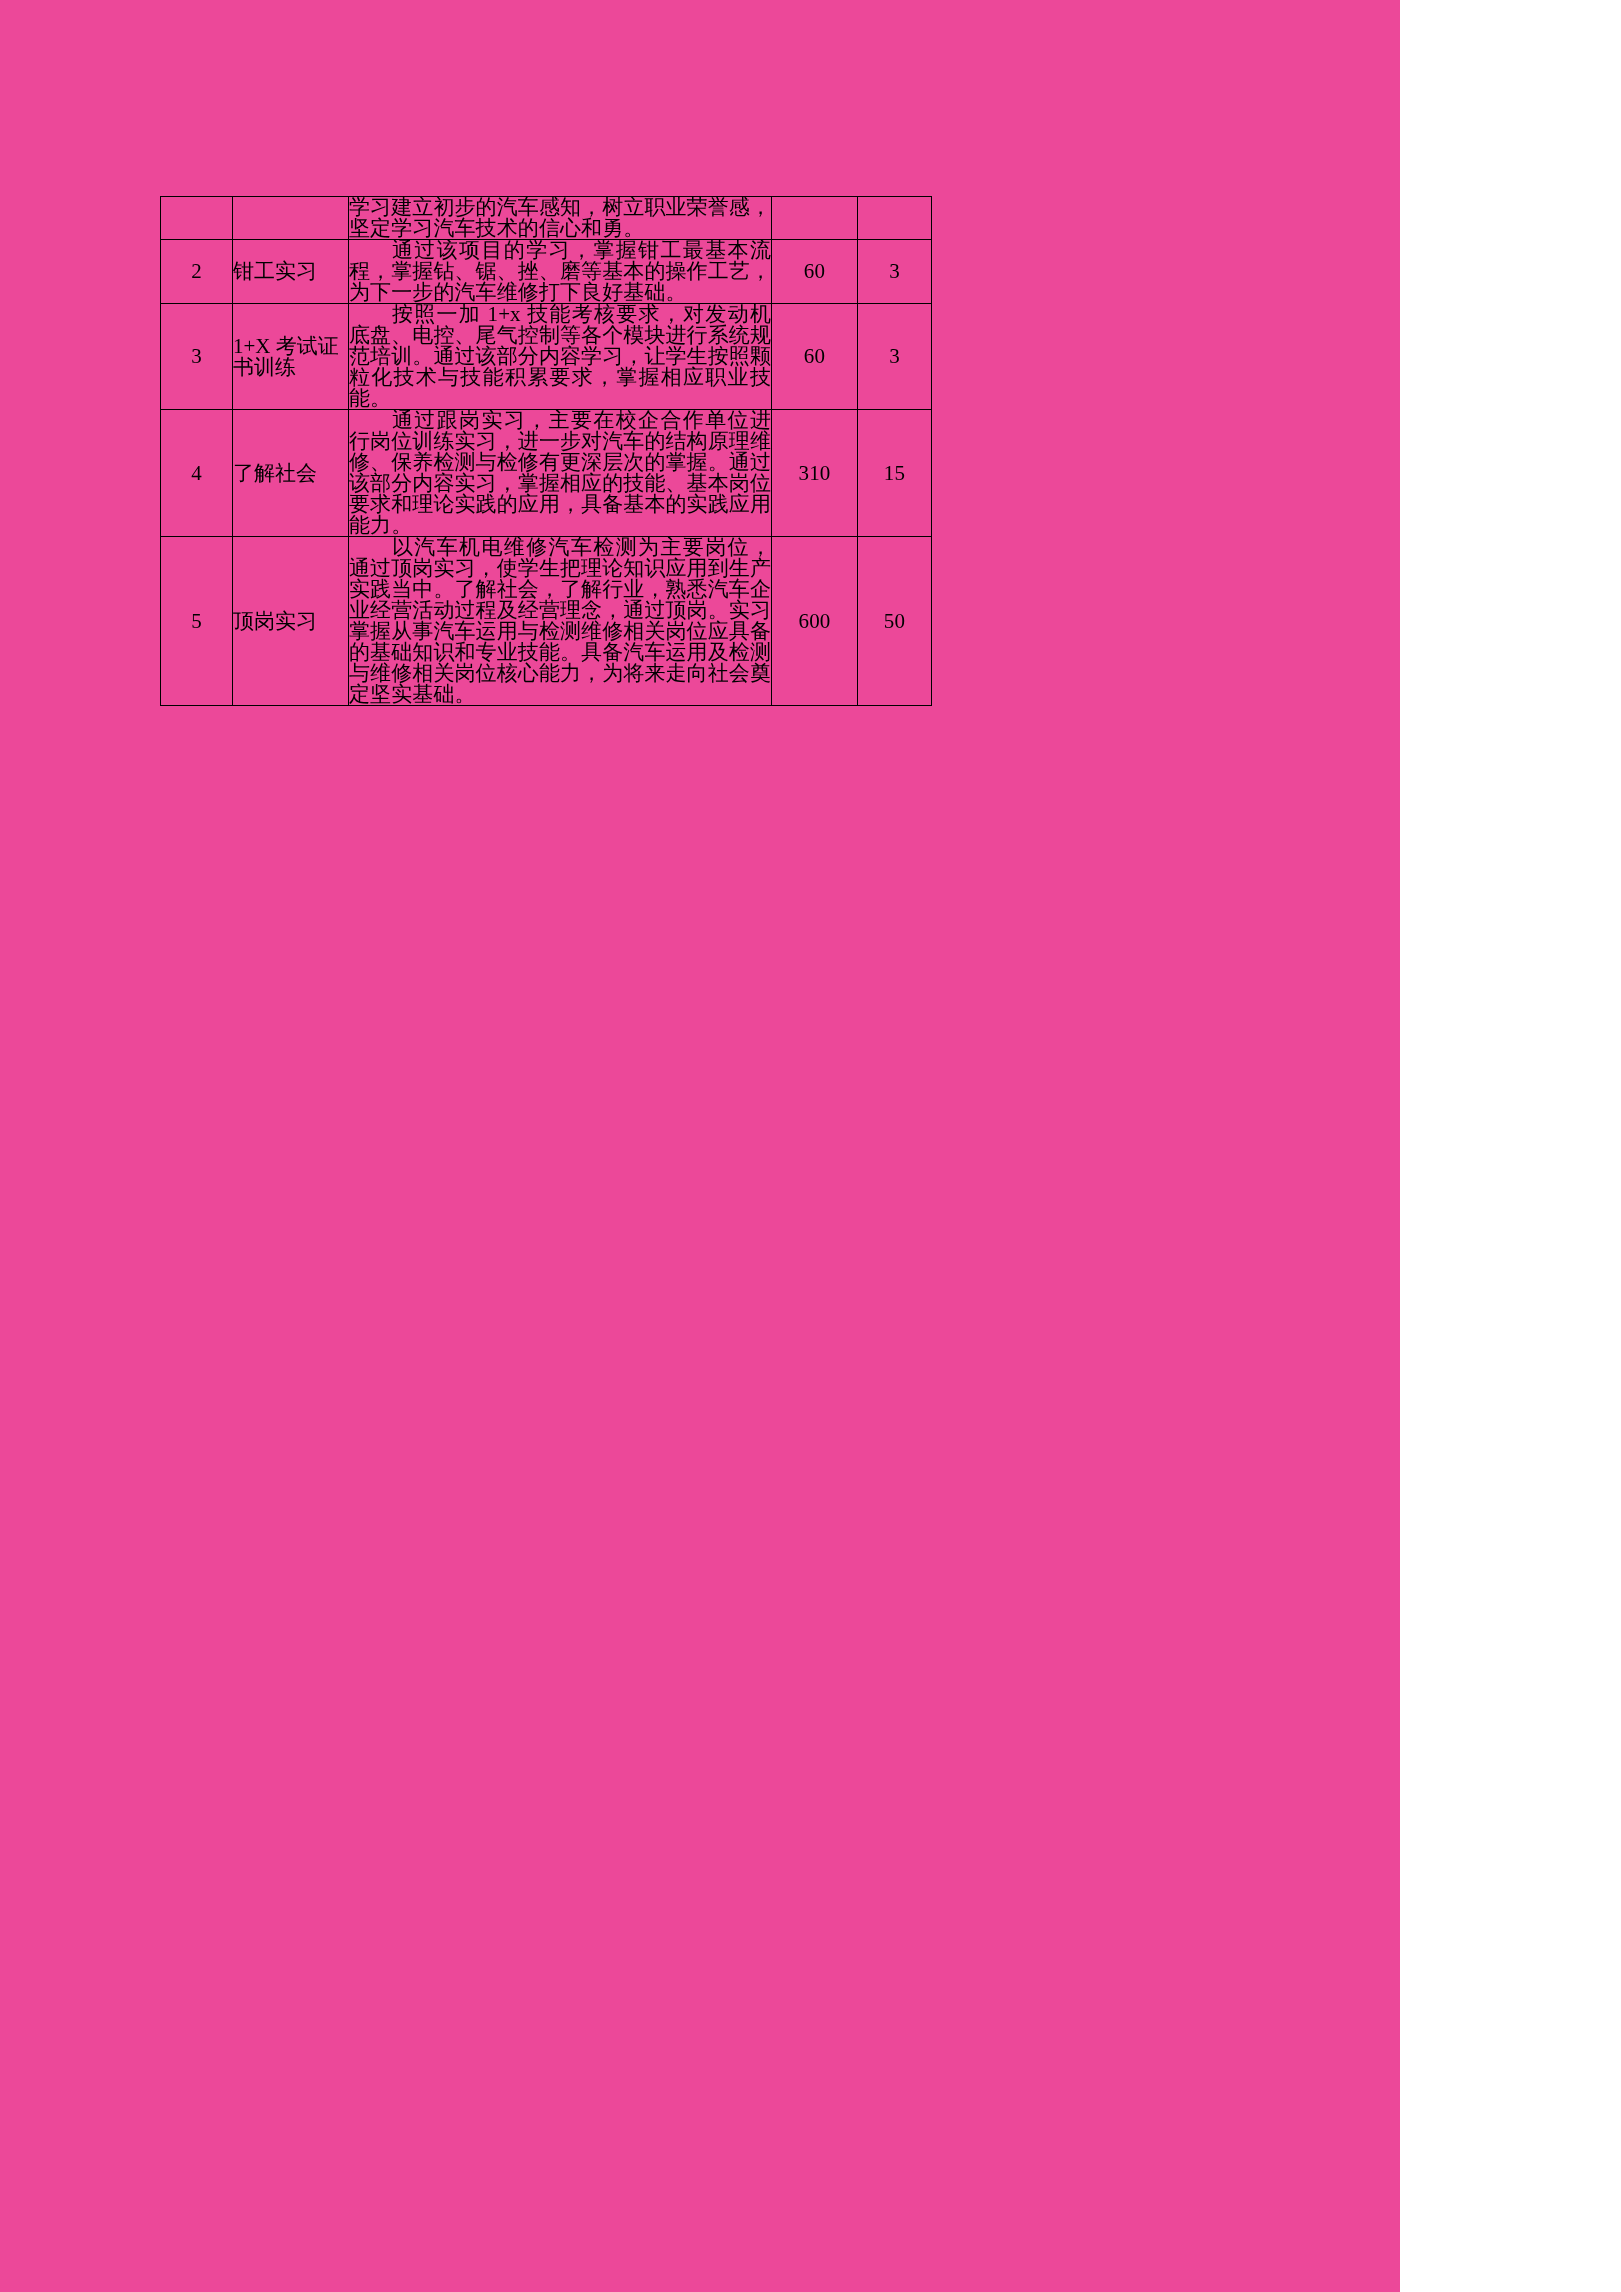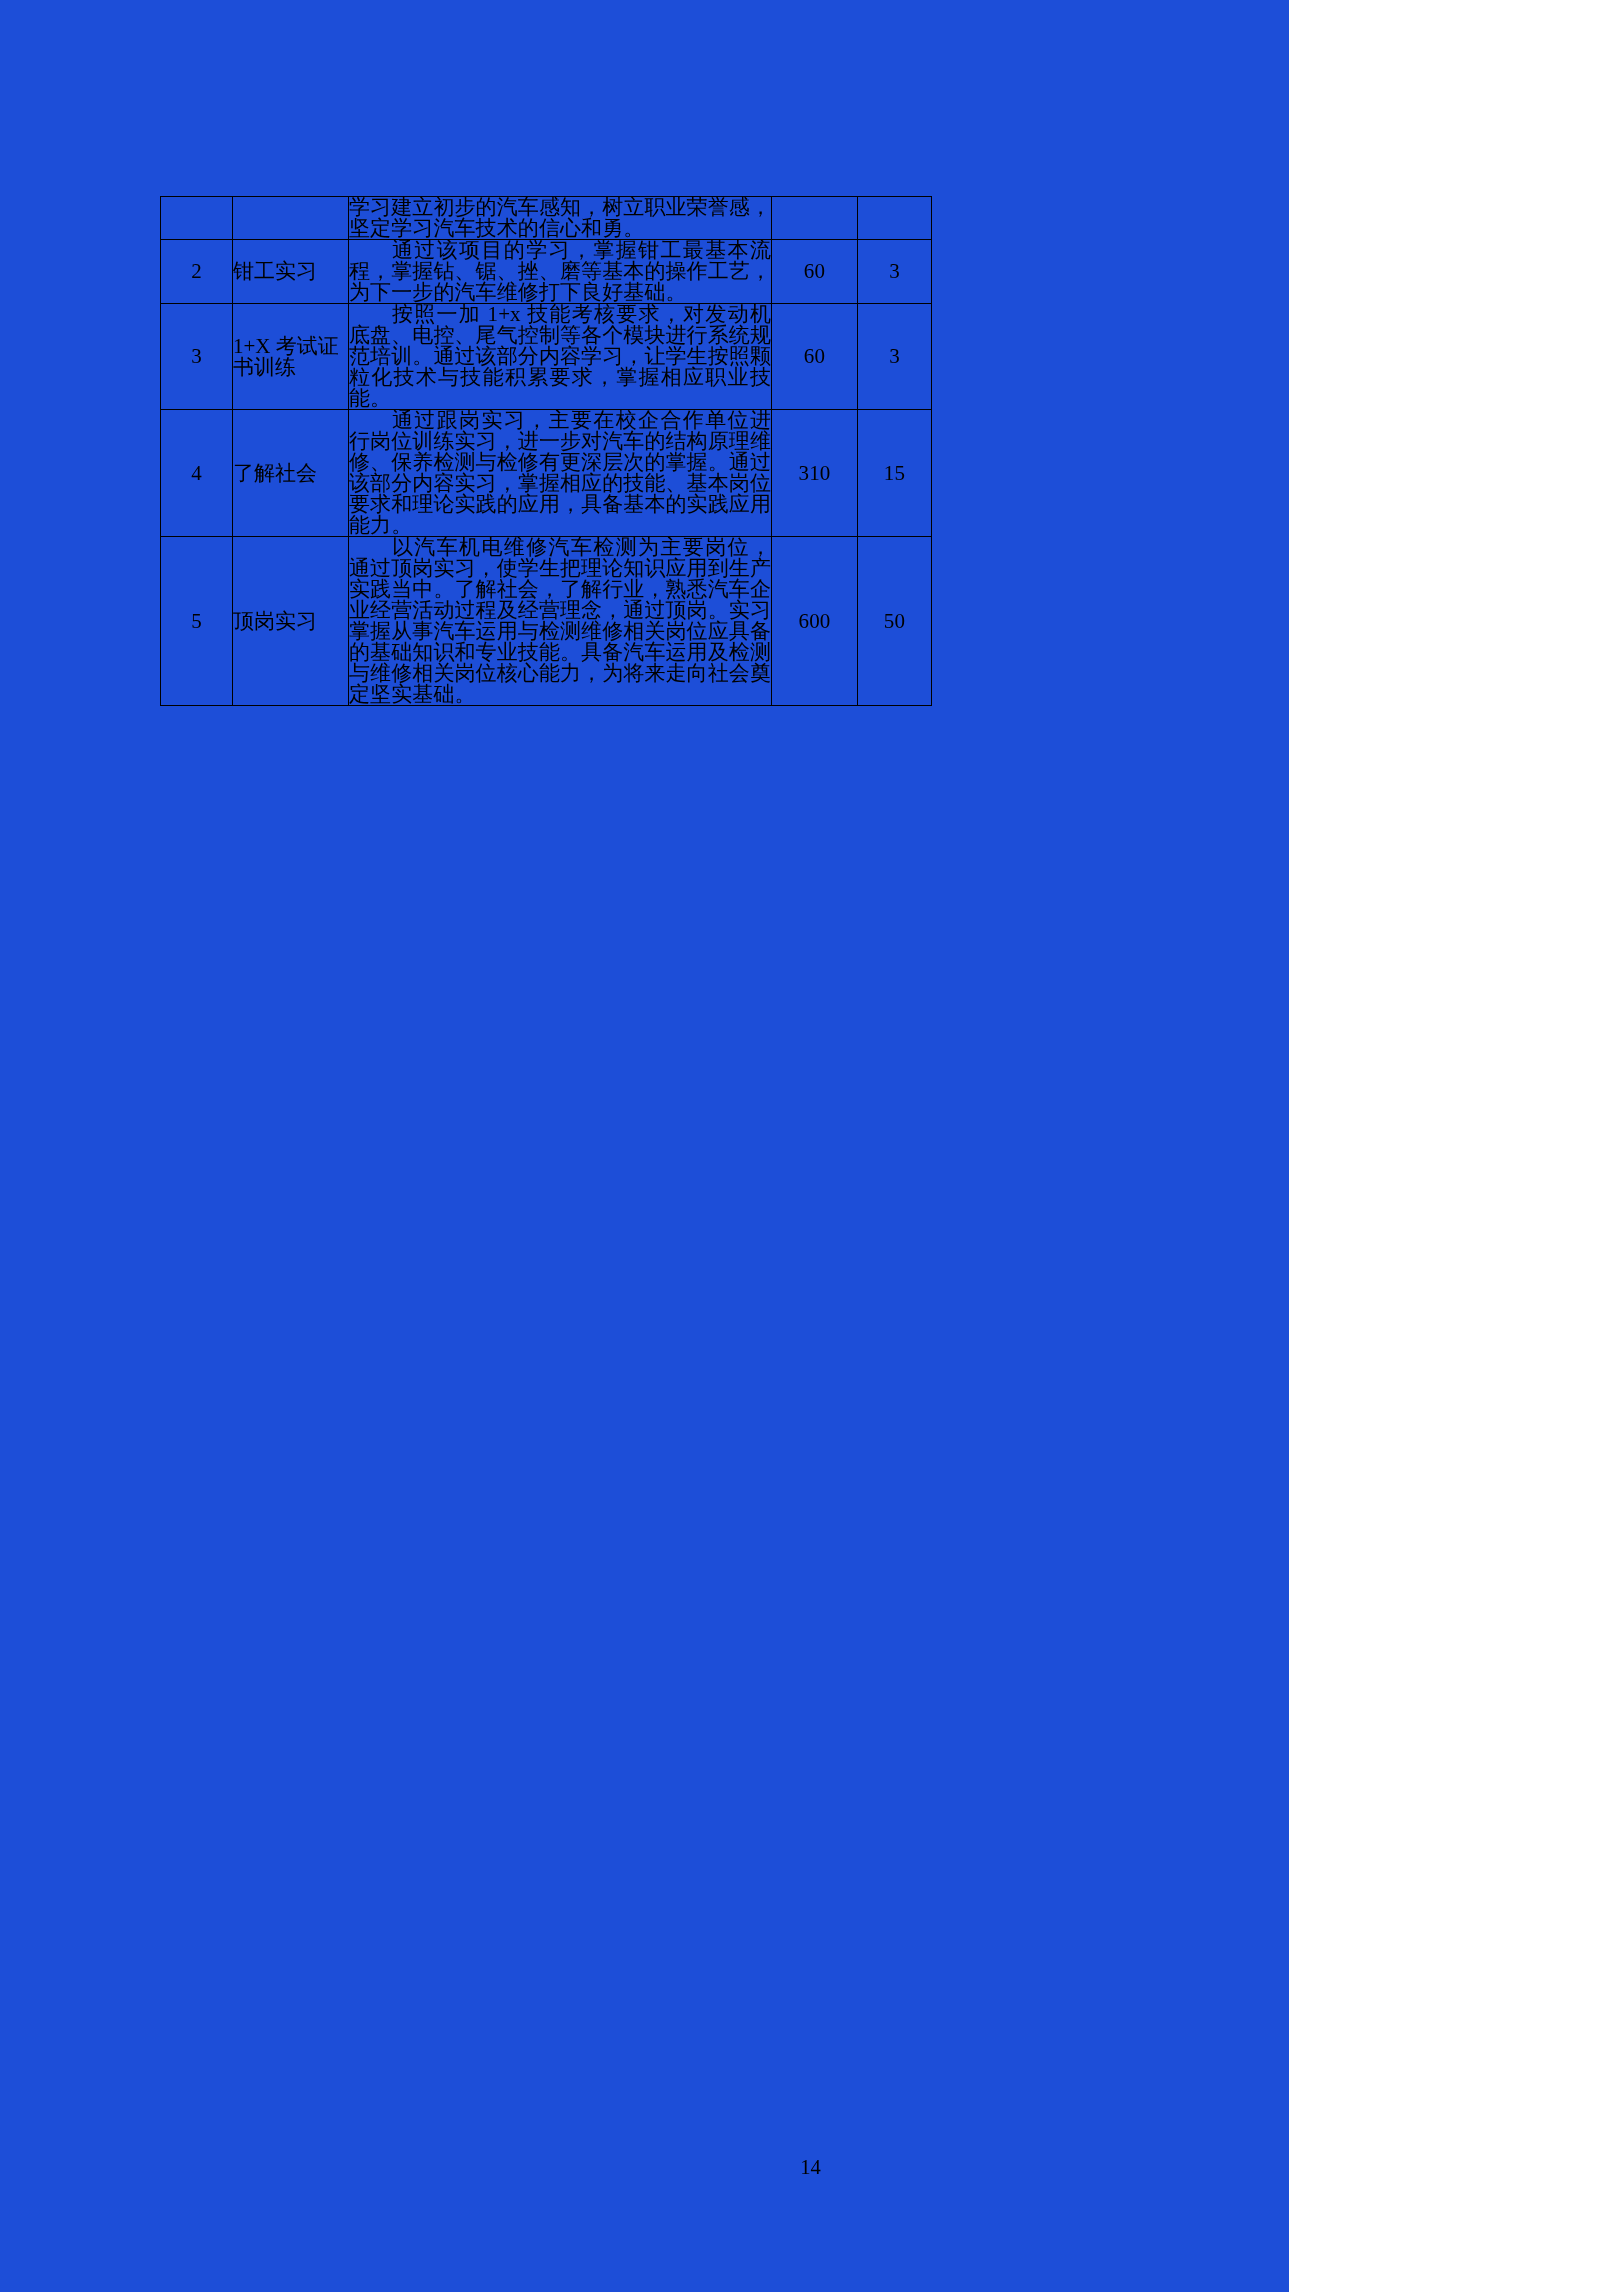--- a/index.html
+++ b/index.html
@@ -13,23 +13,23 @@
     position: relative;
     font-family: "Liberation Serif", "DejaVu Serif", serif;
     color: #000000;
     overflow: hidden;
   }
 
   .page {
     position: absolute;
     top: 0;
     left: 0;
-    width: 1289px;
+    width: 1400px;
     height: 2293px;
-    background: #1d4ed8;
+    background: #ec4899;
   }
 
   .doc-table {
     position: absolute;
     left: 160px;
     top: 196px;
     width: 770px;
     border-collapse: collapse;
     table-layout: fixed;
   }
@@ -135,16 +135,15 @@
       <tr>
         <td class="cell-no">5</td>
         <td class="cell-name">顶岗实习</td>
         <td class="cell-desc">以汽车机电维修汽车检测为主要岗位，通过顶岗实习，使学生把理论知识应用到生产实践当中。了解社会，了解行业，熟悉汽车企业经营活动过程及经营理念，通过顶岗。实习掌握从事汽车运用与检测维修相关岗位应具备的基础知识和专业技能。具备汽车运用及检测与维修相关岗位核心能力，为将来走向社会奠定坚实基础。</td>
         <td class="cell-hours">600</td>
         <td class="cell-credit">50</td>
       </tr>
     </tbody>
   </table>
 
-  <div class="page-number">14</div>
 
 </div>
 
 
 </body></html>

